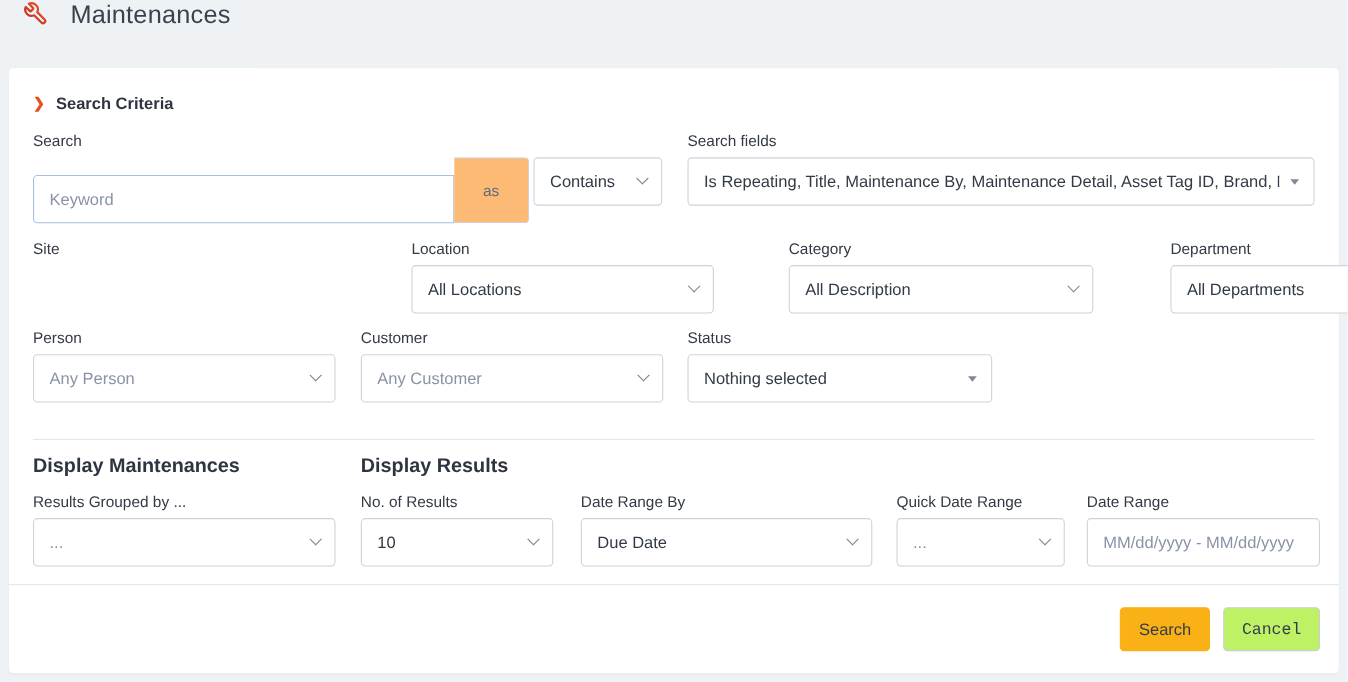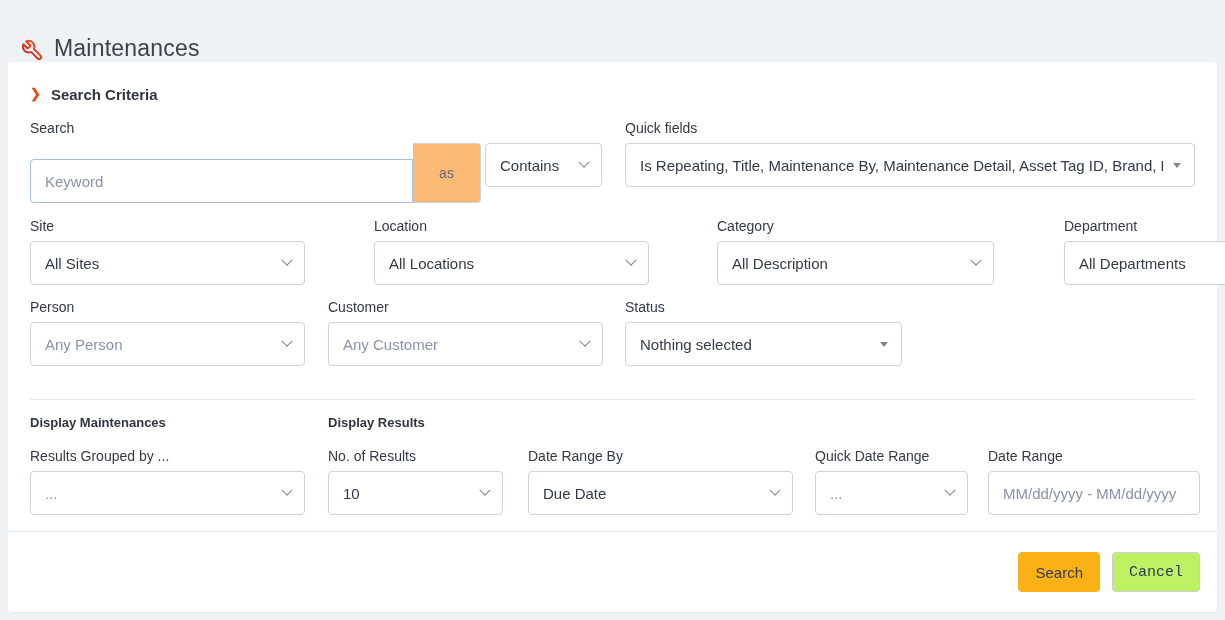--- a/index.html
+++ b/index.html
@@ -14,21 +14,21 @@
   }
   *{box-sizing:border-box;}
   html,body{margin:0;padding:0;}
   body{
     width:1225px;height:620px;overflow:hidden;
     background:var(--page-bg);
     font-family:"Liberation Sans",sans-serif;
     color:var(--text-dark);
   }
   
-  .app-header{height:62px;display:flex;align-items:flex-end;padding-left:20px;}
+  .app-header{height:62px;display:flex;align-items:flex-start;padding-left:20px;gap:10px;}
   .wrench{width:24px;height:24px;margin-right:10px;display:flex;align-items:center;justify-content:center;}
   .wrench svg{transform:scaleX(-1);}
   .page-title{font-size:23px;font-weight:400;color:#3A424C;margin:0;letter-spacing:.2px;}
   
   .card{
     position:relative;margin:0 8px;height:550px;background:#fff;
     border-radius:4px;box-shadow:0 1px 2px rgba(40,50,60,.04);
   }
   .panel-body{padding:24px 22px 0;}
   .criteria-head{display:flex;align-items:center;margin-bottom:17px;cursor:pointer;width:160px;}
@@ -68,21 +68,21 @@
     font-size:14px;color:#5F6B7A;
   }
   .operator{width:117px;flex:none;margin-left:4px;}
   .field-fields{flex:1;min-width:0;}
   .w275{width:275px;margin-right:23px;flex:none;}
   .w275b{width:275px;margin-right:22px;flex:none;}
   .w277{width:277px;margin-right:24px;flex:none;}
   .w276{width:276px;flex:none;}
   .divider{border:none;border-top:1px solid var(--divider);margin:33px 0 0;}
   .section-titles{display:flex;margin-top:15px;margin-bottom:17px;}
-  .section-title{font-size:13px;font-weight:700;color:#2F3540;height:16px;line-height:16px;}
+  .section-title{font-size:18px;font-weight:700;color:#2F3540;height:16px;line-height:16px;}
   .st-left{width:298px;flex:none;}
   
   .dr1{width:275px;margin-right:23px;flex:none;}
   .dr2{width:175px;margin-right:25px;flex:none;}
   .dr3{width:265px;margin-right:22px;flex:none;}
   .dr4{width:153px;margin-right:20px;flex:none;}
   .dr5{width:212px;flex:none;}
   
   .card-footer{
     position:absolute;left:0;right:0;bottom:0;height:81px;
@@ -128,35 +128,31 @@
         <div class="search-group">
           <input class="control keyword" type="text" placeholder="Keyword" style="">
           <span class="addon">as</span>
           <div class="control select operator">
             <span class="select-value">Contains</span>
             <span class="chevron-down-icon"></span>
           </div>
         </div>
       </div>
       <div class="field-fields">
-        <label>Quick fields</label>
+        <label>Search fields</label>
         <div class="control select">
           <span class="select-value">Is Repeating, Title, Maintenance By, Maintenance Detail, Asset Tag ID, Brand, Description</span>
           <span class="caret-down-icon"></span>
         </div>
       </div>
     </div>
 
     <div class="row row-filters">
       <div class="w275">
         <label>Site</label>
-        <div class="control select">
-          <span class="select-value">All Sites</span>
-          <span class="chevron-down-icon"></span>
-        </div>
       </div>
       <div class="w275b">
         <label>Location</label>
         <div class="control select">
           <span class="select-value">All Locations</span>
           <span class="chevron-down-icon"></span>
         </div>
       </div>
       <div class="w277">
         <label>Category</label>

